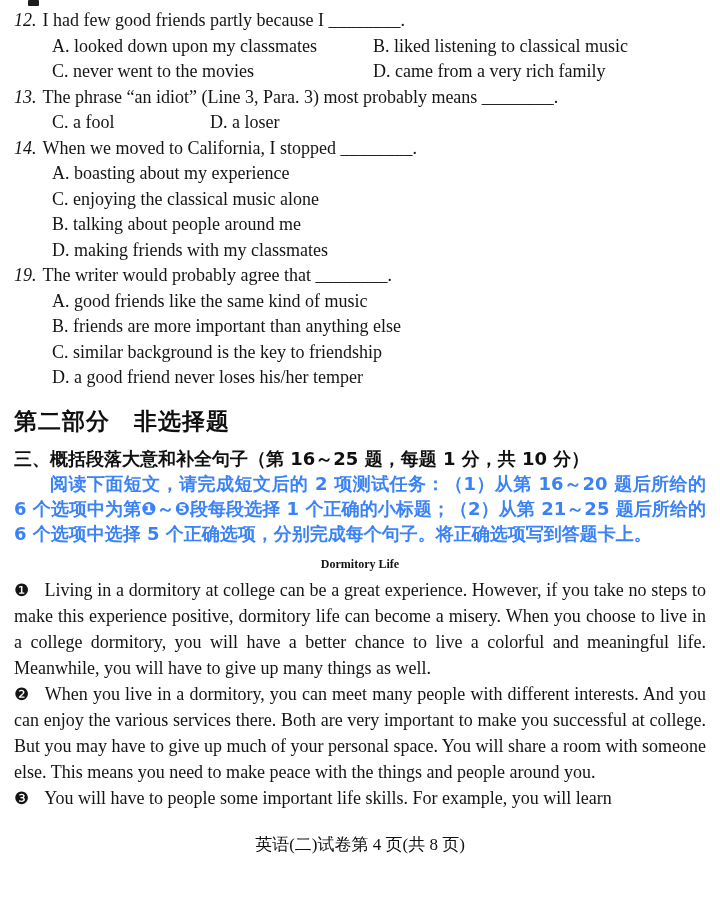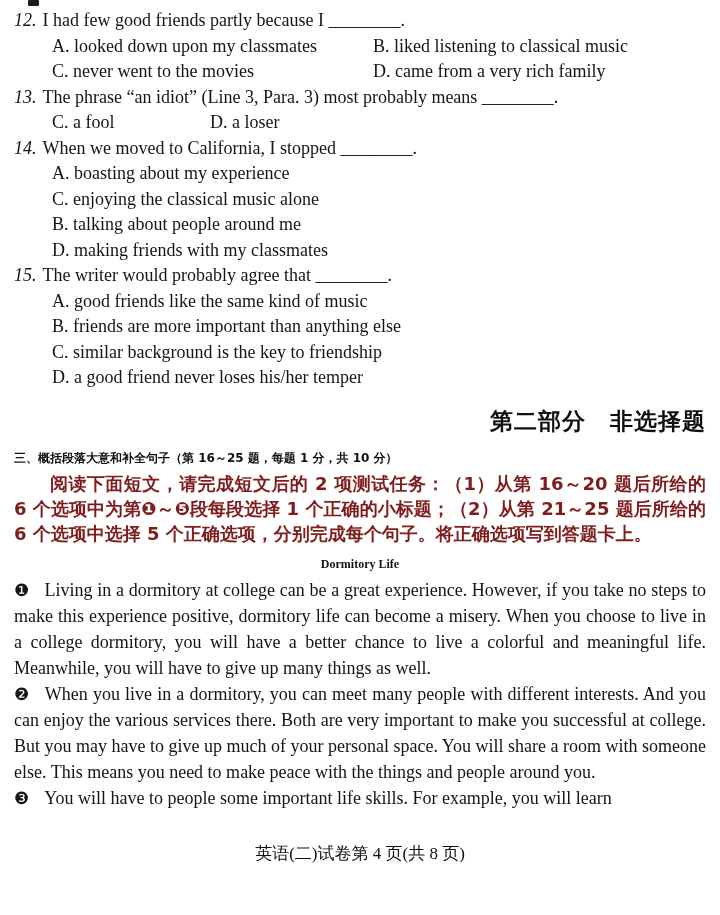--- a/index.html
+++ b/index.html
@@ -40,46 +40,46 @@
     font-size: 18px;
     line-height: 25.5px;
   }
   .grid2 { display: grid; grid-template-columns: 321px 1fr; }
   .grid4 { display: grid; grid-template-columns: 158px 164px 162px 1fr; }
   .opt { white-space: nowrap; }
   .opt-line { display: block; white-space: nowrap; }
   
   .part-title {
     margin-top: 15px;
-    text-align: right;
+    text-align: left;
     font-family: "DejaVu Sans", sans-serif;
     font-weight: bold;
     font-size: 23px;
     line-height: 30px;
     letter-spacing: 1px;
     color: #101010;
   }
   .cn-heading {
     margin-top: 10px;
     font-family: "DejaVu Sans", sans-serif;
     font-weight: bold;
-    font-size: 12px;
+    font-size: 18px;
     line-height: 25px;
     color: #101010;
     white-space: nowrap;
   }
   .cn-instructions {
     font-family: "DejaVu Sans", sans-serif;
     font-weight: bold;
     font-size: 18px;
     line-height: 25px;
     text-align: justify;
     text-indent: 2em;
     margin: 0;
-    color: #7f1d1d;
+    color: #3b82f6;
   }
   
   .passage-title {
     margin-top: 5px;
     text-align: center;
     font-weight: bold;
     font-size: 12px;
     line-height: 26px;
   }
   .para {
@@ -88,21 +88,21 @@
     line-height: 26px;
     text-align: justify;
   }
   .marker {
     font-family: "DejaVu Sans", sans-serif;
     font-size: 17px;
     margin-right: 15px;
   }
   
   .footer {
-    margin-top: 31px;
+    margin-top: 22px;
     text-align: center;
     font-size: 17px;
     color: #101010;
   }
 </style>
 </head>
 <body>
 
 <div class="page">
   <div class="speck"></div>
@@ -136,21 +136,21 @@
     <div class="opts">
       <span class="opt-line">A. boasting about my experience</span>
       <span class="opt-line">C. enjoying the classical music alone</span>
       <span class="opt-line">B. talking about people around me</span>
       <span class="opt-line">D. making friends with my classmates</span>
     </div>
   </div>
 
   <div>
     <div class="q-stem">
-      <span class="qnum">15.</span><span>The writer would probably agree that ________.</span>
+      <span class="qnum">19.</span><span>The writer would probably agree that ________.</span>
     </div>
     <div class="opts">
       <span class="opt-line">A. good friends like the same kind of music</span>
       <span class="opt-line">B. friends are more important than anything else</span>
       <span class="opt-line">C. similar background is the key to friendship</span>
       <span class="opt-line">D. a good friend never loses his/her temper</span>
     </div>
   </div>
 
   <div class="part-title">第二部分　非选择题</div>

